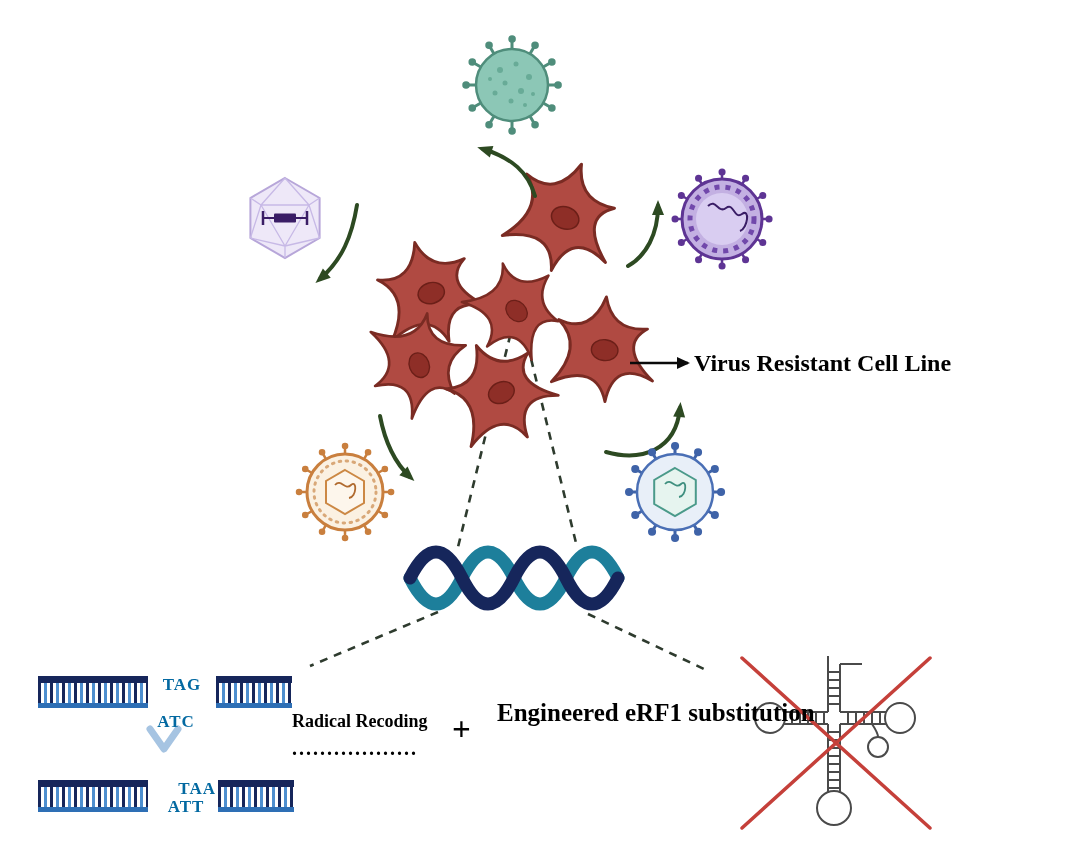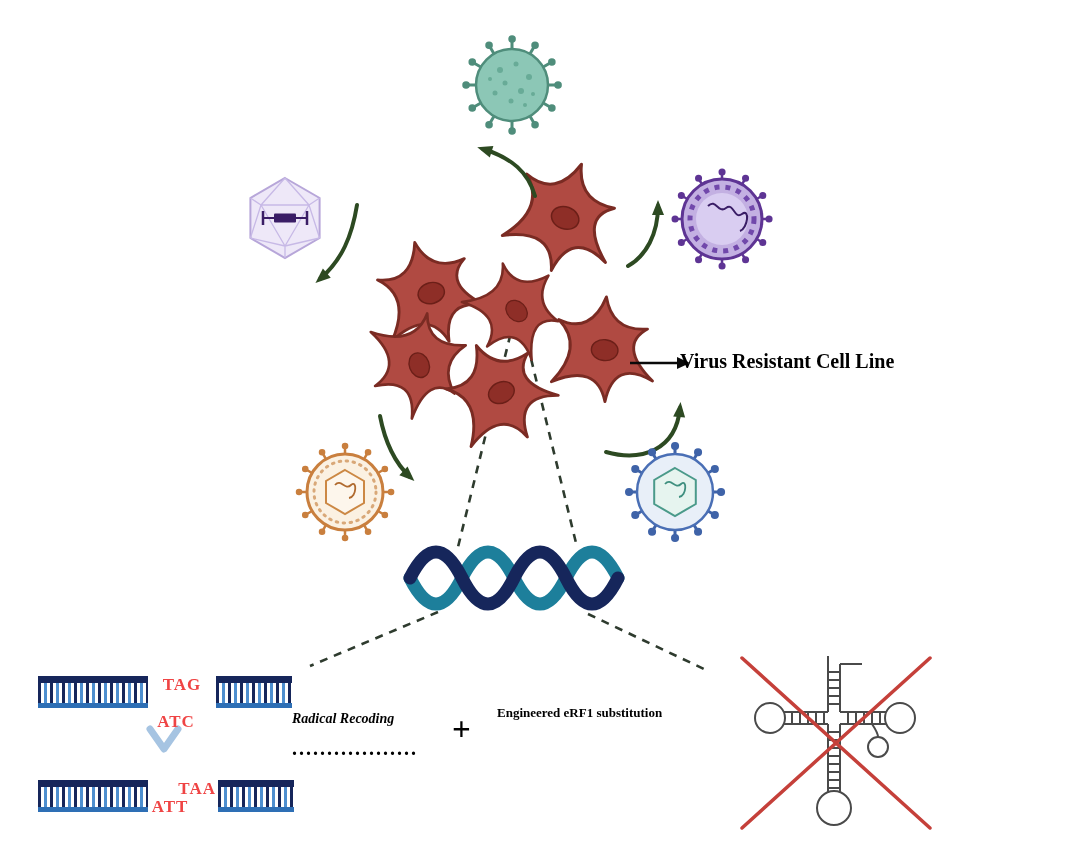--- a/index.html
+++ b/index.html
@@ -1,31 +1,31 @@
 <!DOCTYPE html>
 <html><head>
 <meta charset="utf-8">
 <style>
   html,body{margin:0;padding:0;background:#ffffff;}
   #stage{position:relative;width:1067px;height:845px;background:#ffffff;overflow:hidden;
          font-family:"Liberation Serif","DejaVu Serif",serif;}
   svg.layer{position:absolute;left:0;top:0;}
   .lbl{position:absolute;font-weight:bold;color:#000;white-space:nowrap;}
-  #lbl-vrcl{left:680px;top:350px;font-size:20px;}
-  #lbl-rr{left:292px;top:711px;font-size:14px;font-style:italic;}
+  #lbl-vrcl{left:694px;top:350px;font-size:24px;}
+  #lbl-rr{left:292px;top:711px;font-size:18px;}
   #lbl-dots{left:292px;top:737px;font-size:20px;letter-spacing:2px;}
   #lbl-plus{left:452px;top:711px;font-size:33px;}
-  #erf1-block{left:497px;top:700px;font-size:13px;line-height:25px;}
+  #erf1-block{left:497px;top:700px;font-size:25px;line-height:25px;}
   .codon{position:absolute;width:68px;text-align:center;font-weight:bold;font-size:17px;
-         line-height:17px;color:#ef4444;letter-spacing:1px;
+         line-height:17px;color:#0369a1;letter-spacing:1px;
          font-family:"Liberation Serif","DejaVu Serif",serif;}
   #codon-tag{left:148px;top:676px;}
   #codon-atc{left:142px;top:694px;margin-top:19px;}
   #codon-taa{left:148px;top:780px;text-align:right;}
-  #codon-att{left:136px;top:798px;}
+  #codon-att{left:152px;top:798px;}
   .ladder{position:absolute;height:20px;border-top:7px solid #16265b;border-bottom:5px solid #2e6fb5;
           background:repeating-linear-gradient(90deg,#16265b 0 3px,#ffffff 3px 6px,#4e8fd0 6px 9px,#ffffff 9px 12px);}
   #lad1l{left:38px;top:676px;width:110px;}
   #lad1r{left:216px;top:676px;width:76px;}
   #lad2l{left:38px;top:780px;width:110px;}
   #lad2r{left:218px;top:780px;width:76px;}
 </style>
 </head>
 <body>
 

